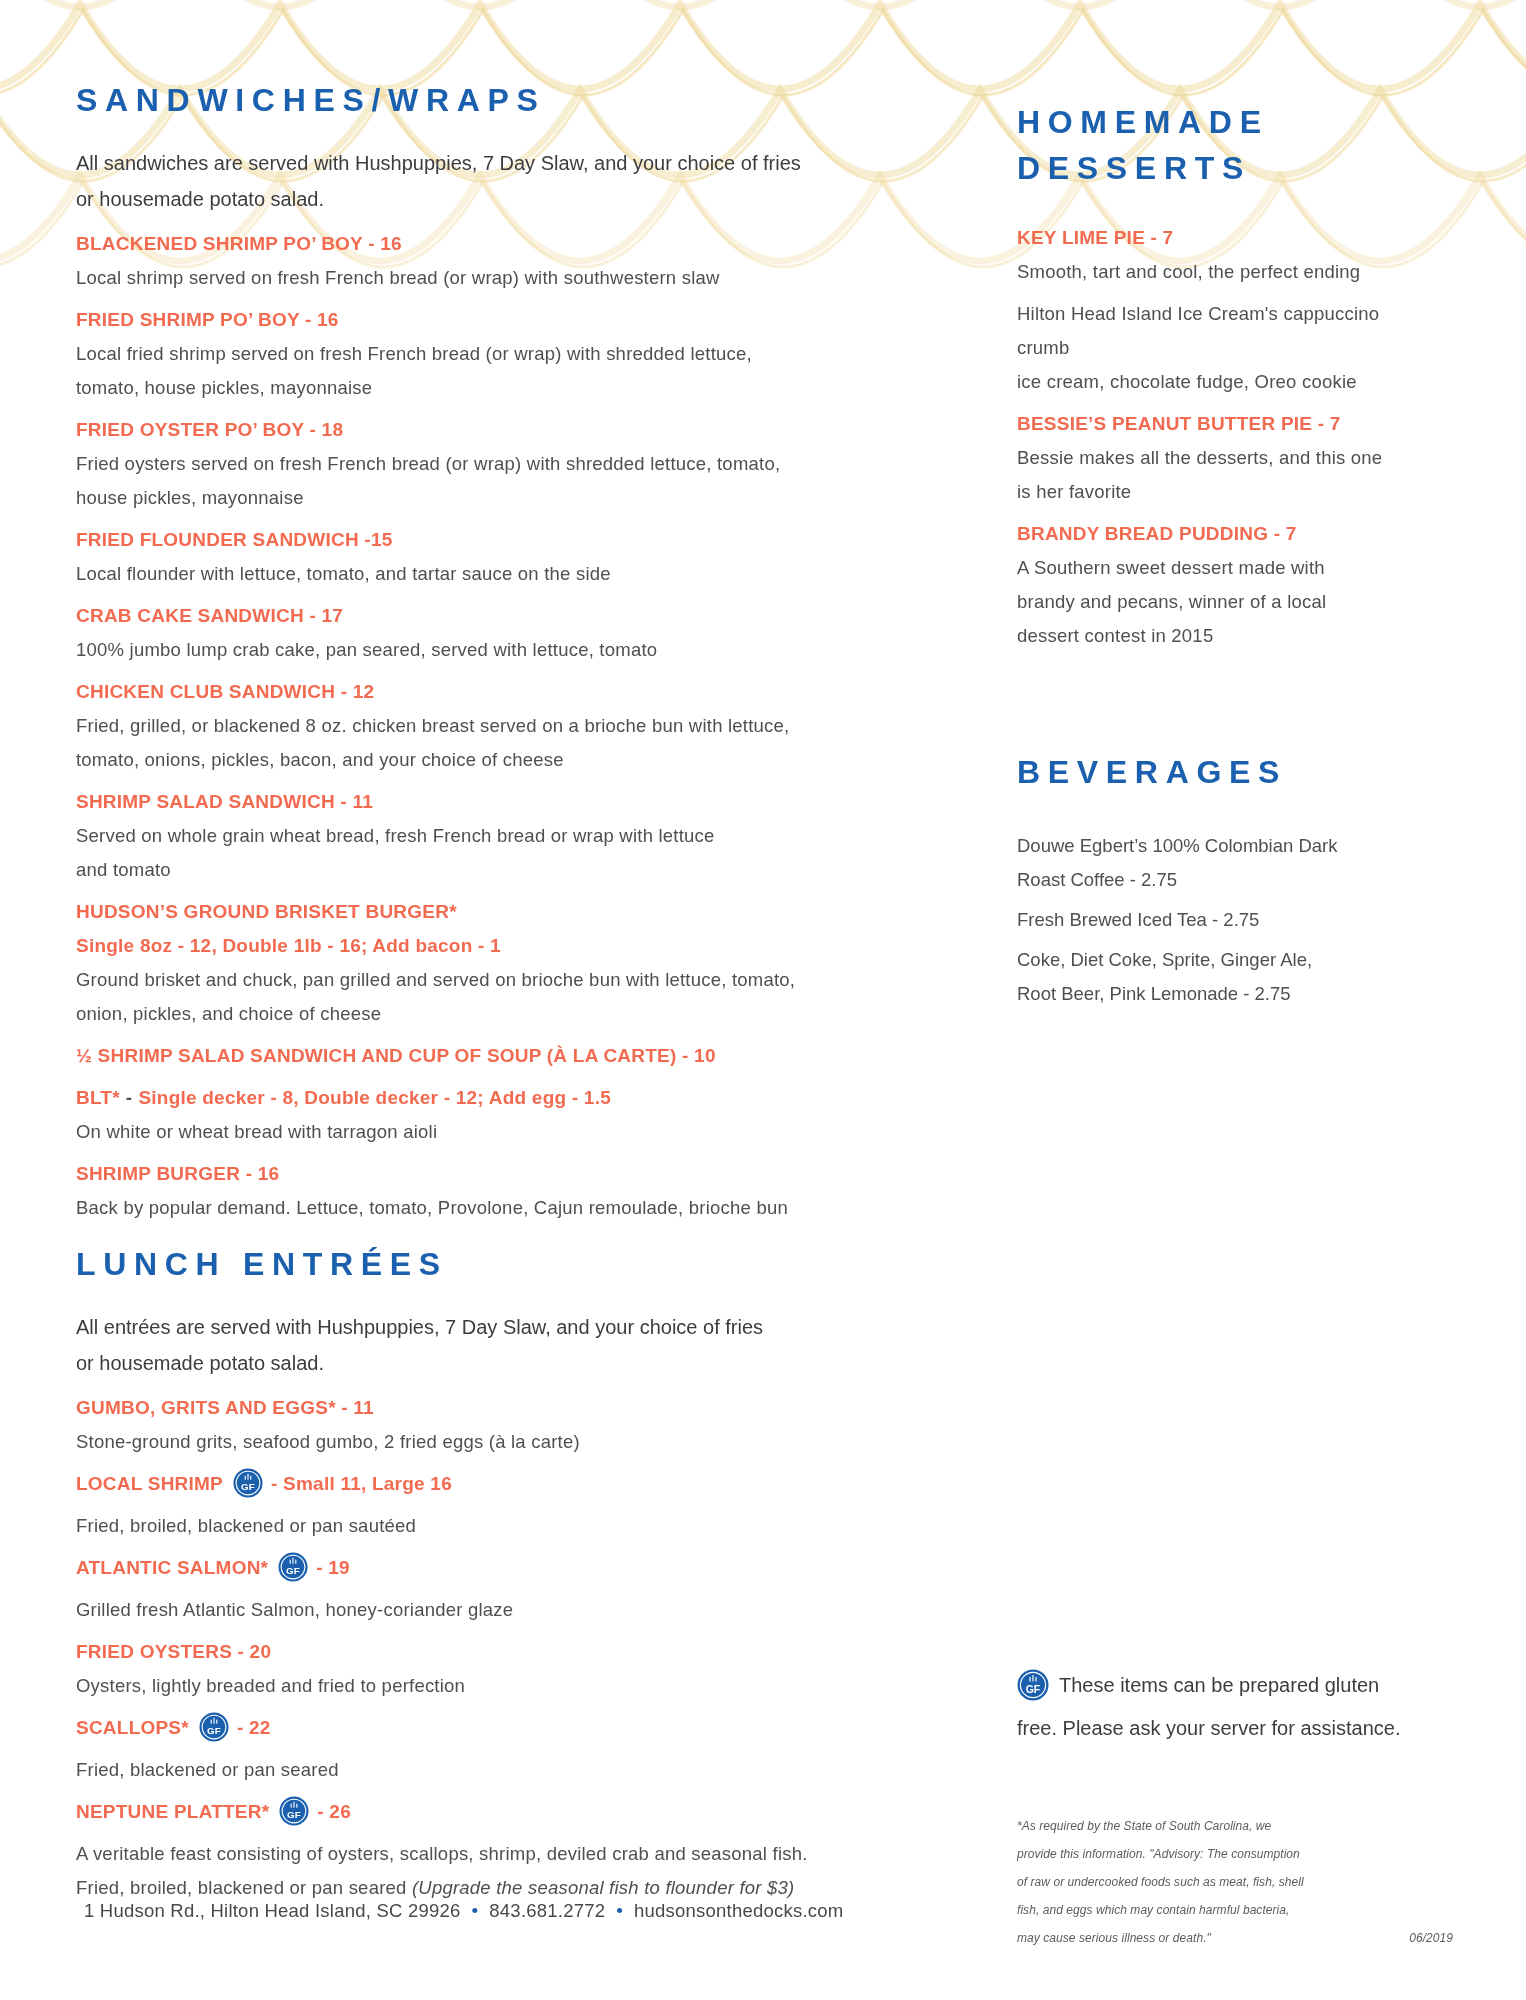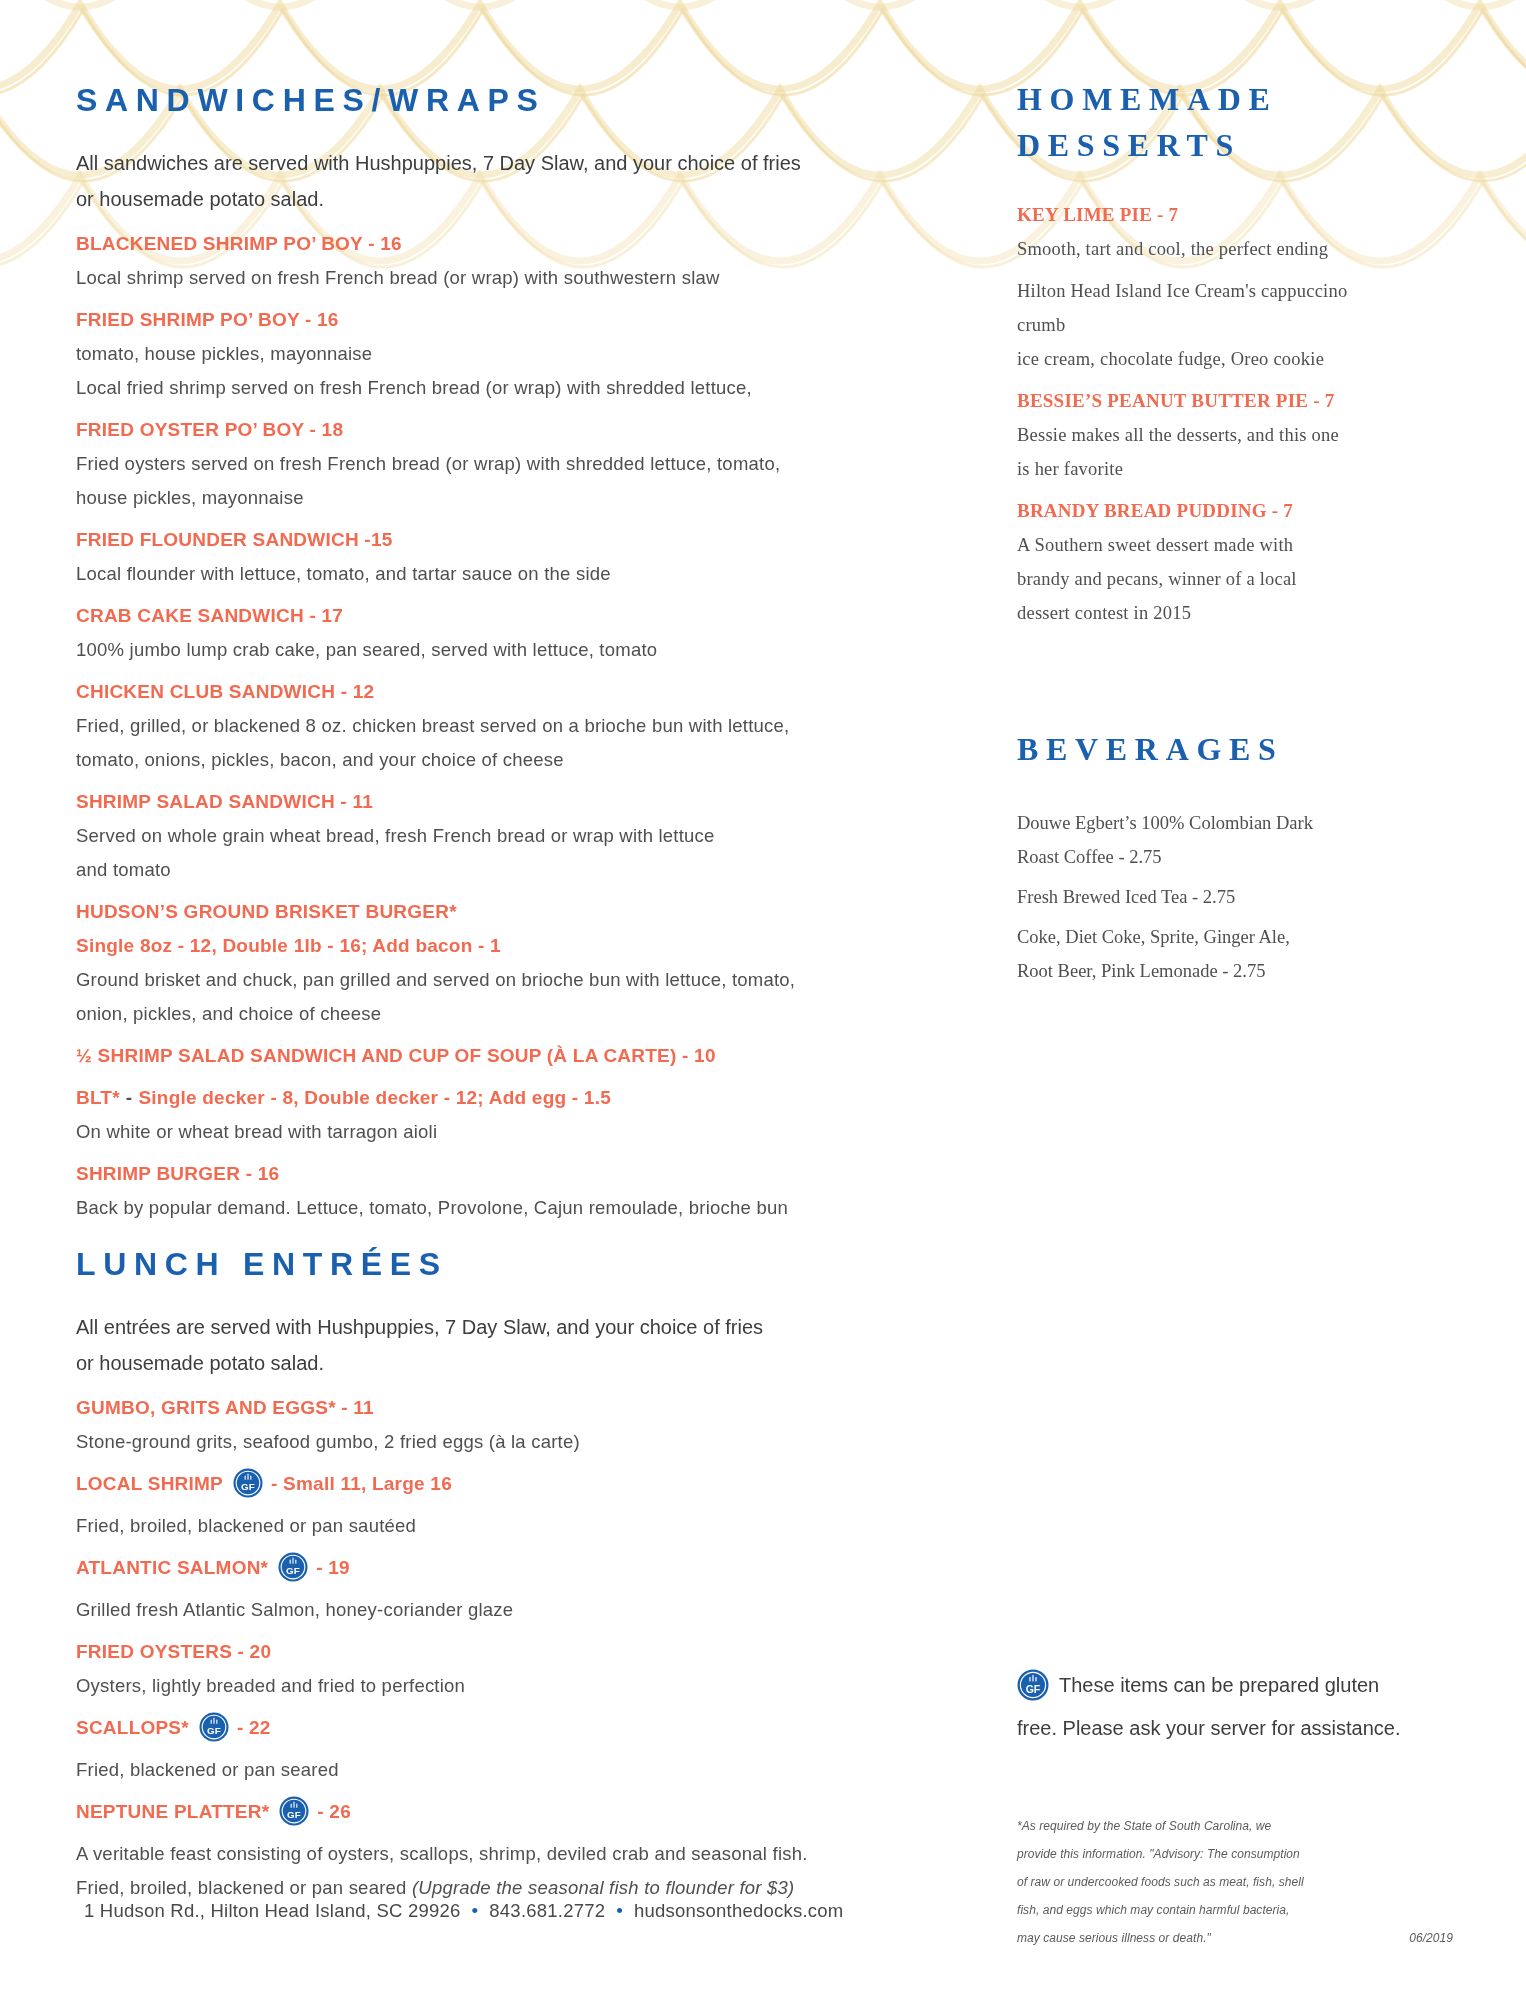--- a/index.html
+++ b/index.html
@@ -11,21 +11,21 @@
   }
   html,body{margin:0;padding:0;}
   body{
     width:1526px;height:2000px;position:relative;background:#ffffff;
     font-family:"Liberation Sans",sans-serif;color:var(--text);
     overflow:hidden;
   }
   .pattern{position:absolute;left:0;top:0;z-index:0;pointer-events:none;}
   .col{position:absolute;z-index:1;}
   .col-left{left:76px;top:79px;width:862px;}
-  .col-right{left:1017px;top:76px;width:478px;font-family:Liberation Serif, serif;}
+  .col-right{left:1017px;top:99px;width:478px;}
   h1.section{
     font-size:32px;font-weight:bold;color:var(--blue);
     letter-spacing:.24em;line-height:42px;margin:0 0 24px 0;
   }
   h1.section.two-line{line-height:46px;margin-bottom:30px;}
   h1.lunch{margin-top:18px;}
   .intro{font-size:20px;font-weight:normal;color:var(--dark);line-height:36px;margin:0 0 10px 0;}
   .item{margin-bottom:8px;}
   .item-name{
     font-size:19px;font-weight:bold;color:var(--orange);
@@ -79,22 +79,22 @@
   </p>
 
   <div class="item">
     <div class="item-name">BLACKENED SHRIMP PO’ BOY - 16</div>
     <div class="item-desc">Local shrimp served on fresh French bread (or wrap) with southwestern slaw</div>
   </div>
 
   <div class="item">
     <div class="item-name">FRIED SHRIMP PO’ BOY - 16</div>
     <div class="item-desc">
+      <div>Local fried shrimp served on fresh French bread (or wrap) with shredded lettuce,</div>
       <div>tomato, house pickles, mayonnaise</div>
-      <div>Local fried shrimp served on fresh French bread (or wrap) with shredded lettuce,</div>
     </div>
   </div>
 
   <div class="item">
     <div class="item-name">FRIED OYSTER PO’ BOY - 18</div>
     <div class="item-desc">
       <div>Fried oysters served on fresh French bread (or wrap) with shredded lettuce, tomato,</div>
       <div>house pickles, mayonnaise</div>
     </div>
   </div>

